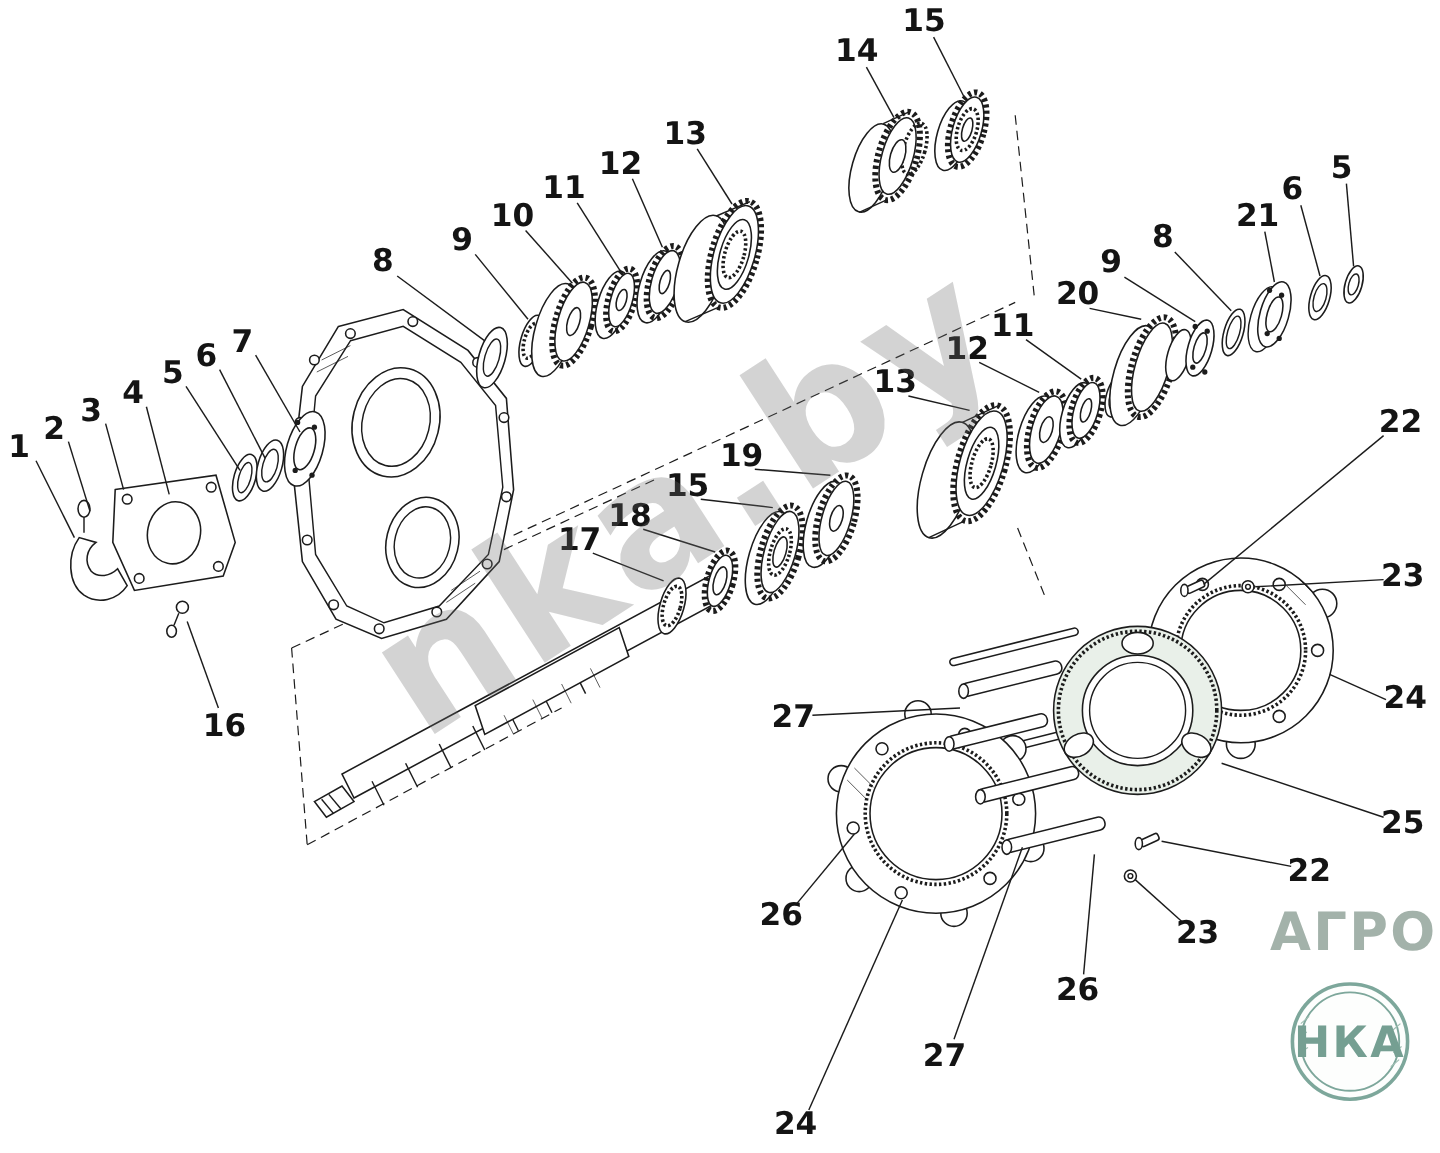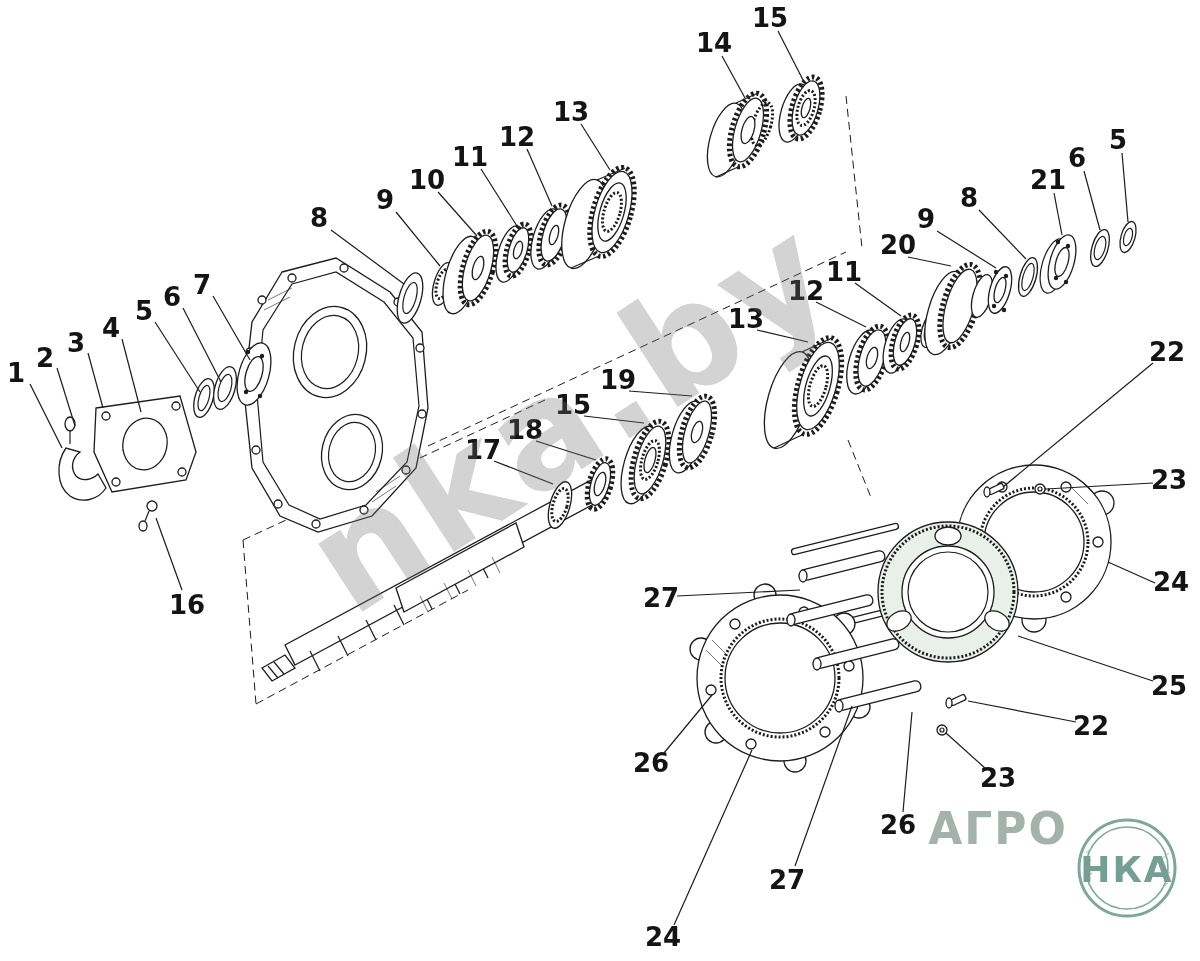--- a/index.html
+++ b/index.html
@@ -15,21 +15,21 @@
   .t2{fill:none;stroke:#1c1c1c;stroke-width:3;stroke-dasharray:2 2;}
   .dash{fill:none;stroke:#1c1c1c;stroke-width:1;stroke-dasharray:8 5;}
   .leader{stroke:#1c1c1c;stroke-width:1.2;}
   .dot{fill:#1c1c1c;}
   .callout{font:700 26px "DejaVu Sans",sans-serif;fill:#141414;text-anchor:middle;dominant-baseline:central;}
   
   .watermark{position:absolute;left:250px;top:330px;width:640px;text-align:center;
      transform:rotate(-33deg);font-weight:700;font-size:148px;letter-spacing:4px;
      color:rgba(110,110,110,0.30);pointer-events:none;user-select:none;}
   
-  .logo{position:absolute;right:8px;bottom:28px;display:flex;opacity:.85;}
+  .logo{position:absolute;right:8px;bottom:28px;display:flex;align-items:center;opacity:.85;flex-direction:column;}
   .logo-agro{font-weight:700;font-size:44px;color:#94a59c;letter-spacing:2px;margin-right:-6px;}
   .logo-nka-text{font:700 36px "DejaVu Sans",sans-serif;fill:#5d8f80;letter-spacing:2px;
      text-anchor:middle;dominant-baseline:central;}
   .logo-ring{fill:#fdfefd;stroke:#67988a;stroke-width:3;}
   .logo-ring2{fill:none;stroke:#67988a;stroke-width:1.6;}
   .logo-hatch{stroke:#8fb3a6;stroke-width:1;}
 </style>
 </head>
 <body>
 

